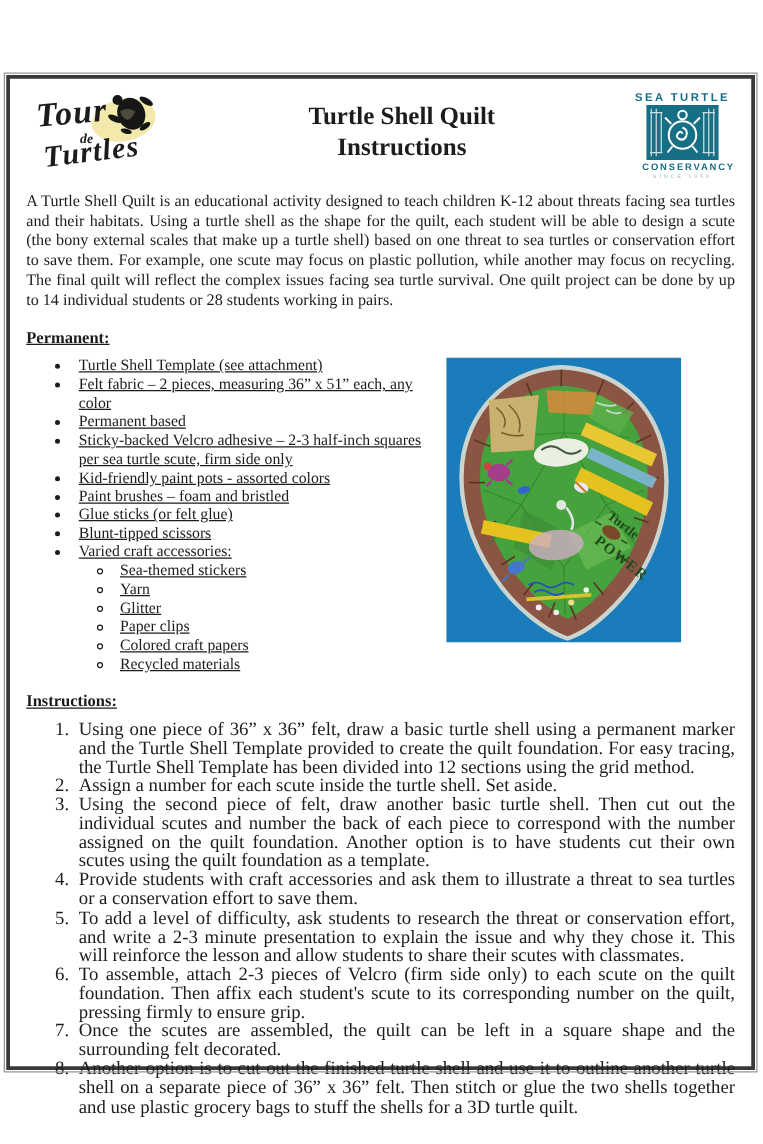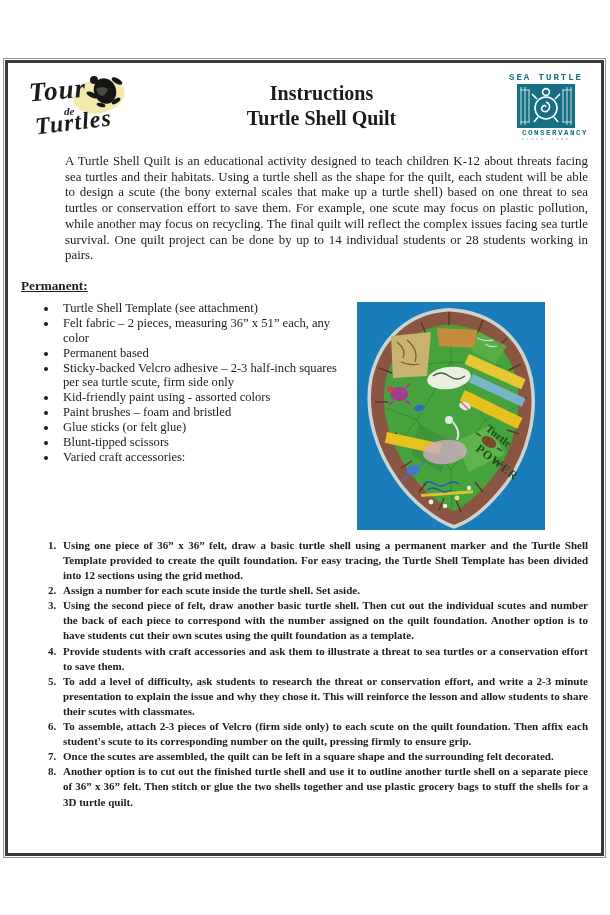--- a/index.html
+++ b/index.html
@@ -14,37 +14,37 @@
   .tdt-blob { position:absolute; left:52px; top:6px; width:52px; height:34px;
               background:#f2e9ab; border-radius:50%; transform:rotate(-12deg); }
   .tdt-word1 { position:absolute; left:8px; top:2px; font-size:27px; font-weight:bold;
                letter-spacing:1px; transform:rotate(-5deg); font-style:italic; }
   .tdt-word2 { position:absolute; left:43px; top:32px; font-size:11px; font-weight:bold; font-style:italic; }
   .tdt-word3 { position:absolute; left:14px; top:36px; font-size:24px; font-weight:bold;
                letter-spacing:1px; transform:rotate(-7deg); font-style:italic; }
   .tdt-turtle { position:absolute; left:62px; top:0px; }
   .title-block { flex:1 1 auto; text-align:center; padding-top:8px; }
   .title-line { font-size:20px; font-weight:bold; line-height:25px; }
-  .logo-stc { width:84px; flex:0 0 auto; text-align:center; font-family:Liberation Mono, monospace; }
+  .logo-stc { width:84px; flex:0 0 auto; text-align:center; font-family:Liberation Sans, sans-serif; }
   .stc-top { font-size:9px; font-weight:bold; color:#166f84; letter-spacing:2px; white-space:nowrap; }
   .stc-bottom { font-size:7.5px; font-weight:bold; color:#166f84; letter-spacing:1.5px; white-space:nowrap;text-align:right; }
   .stc-tagline { font-size:4px; color:#8fb4bd; letter-spacing:2.5px; }
   .stc-box { margin:1px auto; display:block; }
   
-  .intro { margin-top:9px; font-size:12.9px; line-height:15.7px; text-align:justify;margin-left:44px; }
+  .intro { margin-top:9px; font-size:12.9px; line-height:15.7px; text-align:justify; }
   .section-heading { margin-top:14px; font-size:13.2px; font-weight:bold; text-decoration:underline; }
   .materials-row { display:flex; margin-top:7px; }
   .materials-col { flex:0 0 334px; }
   ul.mat-list { list-style:disc; padding-left:37px; font-size:12.6px; line-height:14.9px; }
-  ul.mat-list > li { padding-left:5px; }
+  ul.mat-list > li { padding-left:5px;text-decoration:underline; }
   ul.sub-list { list-style:circle; padding-left:34px; }
   ul.sub-list > li { padding-left:4px; }
   .quilt-wrap { margin-left:2px; margin-top:1px; width:188px; height:228px; }
   ol.steps { list-style:decimal; padding-left:38px; margin-top:8px;
-             font-size:11px; line-height:15.1px; text-align:justify;font-weight:bold; }
+             font-size:15px; line-height:15.1px; text-align:justify; }
   ol.steps > li { padding-left:4px; }
 </style>
 </head>
 <body>
 
 <div class="page-frame">
 
   <div class="header-row">
 
     <div class="logo-tdt">
@@ -57,22 +57,22 @@
         <ellipse cx="33" cy="28" rx="5" ry="2.2" fill="#161616" transform="rotate(-35 33 28)"></ellipse>
         <ellipse cx="18" cy="32" rx="4.5" ry="2" fill="#161616" transform="rotate(15 18 32)"></ellipse>
         <path d="M13 16 q6 -4 12 0 q-2 6 -6 7 q-4 -1 -6 -7" fill="#f2e9ab" opacity="0.25"></path>
       </svg>
       <span class="tdt-word1">Tour</span>
       <span class="tdt-word2">de</span>
       <span class="tdt-word3">Turtles</span>
     </div>
 
     <div class="title-block">
+      <div class="title-line">Turtle Shell Quilt</div>
       <div class="title-line">Instructions</div>
-      <div class="title-line">Turtle Shell Quilt</div>
     </div>
 
     <div class="logo-stc">
       <div class="stc-top">SEA TURTLE</div>
       <svg class="stc-box" width="58" height="44" viewBox="0 0 58 44">
         <rect width="58" height="44" fill="#166f84"></rect>
         <g stroke="#e9f2f4" stroke-width="1" fill="none" opacity="0.85">
           <path d="M4 3 v38 M8 3 v38 M12 6 v32"></path>
           <path d="M54 3 v38 M50 3 v38 M46 6 v32"></path>
           <path d="M3 6 h10 M3 38 h10 M45 6 h10 M45 38 h10"></path>
@@ -93,25 +93,33 @@
 
   <div class="section-heading">Permanent:</div>
 
   <div class="materials-row">
     <div class="materials-col">
       <ul class="mat-list">
         <li>Turtle Shell Template (see attachment)</li>
         <li>Felt fabric – 2 pieces, measuring 36” x 51” each, any color</li>
         <li>Permanent based</li>
         <li>Sticky-backed Velcro adhesive – 2-3 half-inch squares per sea turtle scute, firm side only</li>
-        <li>Kid-friendly paint using - assorted colors</li>
+        <li>Kid-friendly paint pots - assorted colors</li>
         <li>Paint brushes – foam and bristled</li>
         <li>Glue sticks (or felt glue)</li>
         <li>Blunt-tipped scissors</li>
         <li>Varied craft accessories:</li>
+      </ul>
+      <ul class="mat-list sub-list" style="list-style:circle; padding-left:71px;">
+        <li>Sea-themed stickers</li>
+        <li>Yarn</li>
+        <li>Glitter</li>
+        <li>Paper clips</li>
+        <li>Colored craft papers</li>
+        <li>Recycled materials</li>
       </ul>
     </div>
 
     <div class="quilt-wrap">
       <svg width="188" height="228" viewBox="0 0 188 228">
         <rect width="188" height="228" fill="#1a7cba"></rect>
 
         <path d="M92 16 C130 18 158 40 166 78 C172 110 164 150 140 180 C124 200 108 212 97 216 C86 212 62 196 46 172 C28 146 16 112 22 78 C30 42 56 18 92 16 Z" fill="none" stroke="#ccd4cf" stroke-width="20"></path>
 
         <path d="M92 16 C130 18 158 40 166 78 C172 110 164 150 140 180 C124 200 108 212 97 216 C86 212 62 196 46 172 C28 146 16 112 22 78 C30 42 56 18 92 16 Z" fill="#46a23c"></path>
@@ -168,20 +176,21 @@
         </g>
 
         <g font-family="Liberation Serif, serif" font-weight="bold" fill="#1d4d1f">
           <text x="128" y="128" font-size="11" transform="rotate(38 128 128)">Turtle</text>
           <text x="118" y="148" font-size="12" letter-spacing="1" transform="rotate(38 118 148)">POWER</text>
         </g>
       </svg>
     </div>
   </div>
 
+  <div class="section-heading">Instructions:</div>
 
   <ol class="steps">
     <li>Using one piece of 36” x 36” felt, draw a basic turtle shell using a permanent marker and the Turtle Shell Template provided to create the quilt foundation. For easy tracing, the Turtle Shell Template has been divided into 12 sections using the grid method.</li>
     <li>Assign a number for each scute inside the turtle shell. Set aside.</li>
     <li>Using the second piece of felt, draw another basic turtle shell. Then cut out the individual scutes and number the back of each piece to correspond with the number assigned on the quilt foundation. Another option is to have students cut their own scutes using the quilt foundation as a template.</li>
     <li>Provide students with craft accessories and ask them to illustrate a threat to sea turtles or a conservation effort to save them.</li>
     <li>To add a level of difficulty, ask students to research the threat or conservation effort, and write a 2-3 minute presentation to explain the issue and why they chose it. This will reinforce the lesson and allow students to share their scutes with classmates.</li>
     <li>To assemble, attach 2-3 pieces of Velcro (firm side only) to each scute on the quilt foundation. Then affix each student's scute to its corresponding number on the quilt, pressing firmly to ensure grip.</li>
     <li>Once the scutes are assembled, the quilt can be left in a square shape and the surrounding felt decorated.</li>
     <li>Another option is to cut out the finished turtle shell and use it to outline another turtle shell on a separate piece of 36” x 36” felt. Then stitch or glue the two shells together and use plastic grocery bags to stuff the shells for a 3D turtle quilt.</li>

